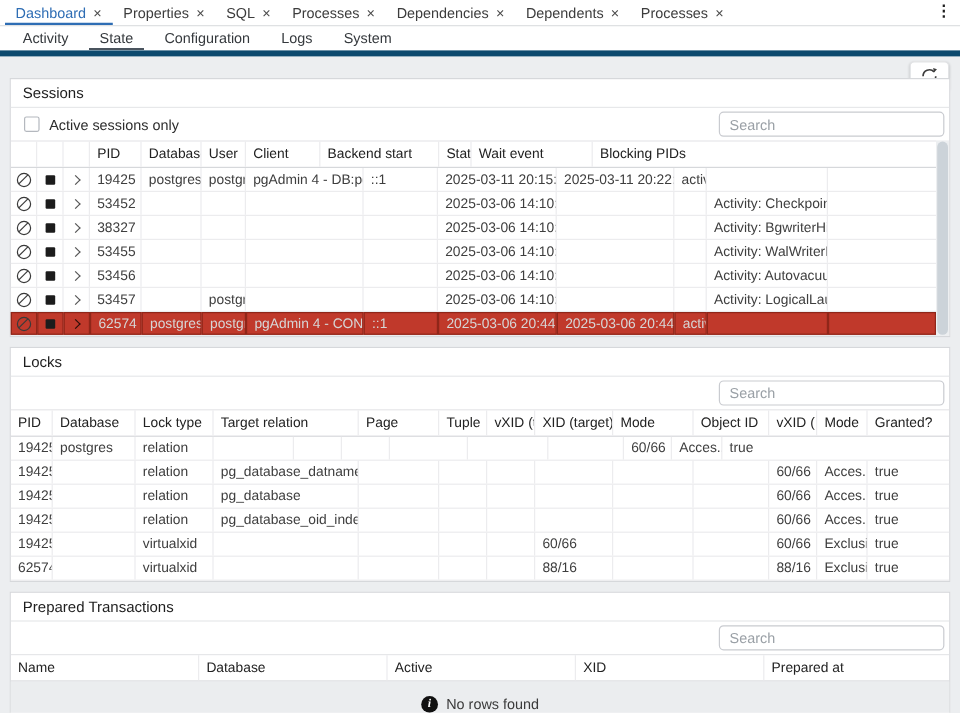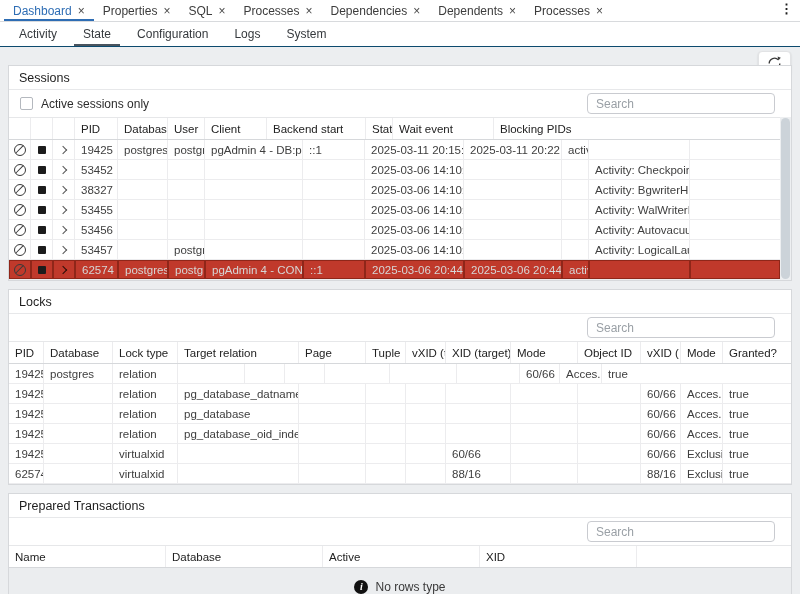--- a/index.html
+++ b/index.html
@@ -9,31 +9,31 @@
     font-size: 12px; color:#333;
     background:#eceef0; position:relative;
   }
   
   .tabbar { display:flex; align-items:stretch; background:#fff; border-bottom:1px solid #d8dadd; height:22px; padding-left:4px; }
   .tab { display:flex; align-items:center; gap:6px; padding:0 9px; font-size:12px; color:#3c3c3c; cursor:pointer; }
   .tab.active { color:#2e6db4; box-shadow: inset 0 -2px 0 #2e6db4; }
   .tab .close { font-size:12px; color:#4a4a4a; line-height:1; }
   .kebab { margin-left:auto; padding:1px 7px 0 7px; color:#1d1d1d; font-size:13px; font-weight:bold; cursor:pointer; }
   
-  .navbar { display:flex; background:#fff; border-bottom:1px solid #0c4a6e; height:25px; align-items:stretch; padding-left:10px; gap:8px; }
+  .navbar { display:flex; background:#fff; border-bottom:5px solid #0c4a6e; height:25px; align-items:stretch; padding-left:10px; gap:8px; }
   .subtab { display:flex; align-items:center; padding:0 9px; color:#35393d; cursor:pointer; }
   .subtab.active { box-shadow: inset 0 -2px 0 #4a545e; }
   
   .content { position:relative; padding:18px 8px 0 8px; }
   .refresh-btn { position:absolute; top:4px; right:9px; width:33px; height:25px; background:#fff;
     border:1px solid #e2e3e5; border-radius:4px; box-shadow:0 1px 2px rgba(0,0,0,.15);
     display:flex; align-items:center; justify-content:center; cursor:pointer; }
   .panel { background:#fff; border:1px solid #d6d8db; margin-bottom:8px; position:relative; }
   .panel-title { padding:5px 10px 4px 10px; font-size:12.5px; color:#1e1e1e; border-bottom:1px solid #e7e8ea; }
-  .toolbar { display:flex; align-items:center; padding:3px 16px 3px 6px; height:27px; }
+  .toolbar { display:flex; align-items:center; padding:3px 4px 3px 6px; height:27px; }
   .checkbox { width:13px; height:13px; border:1px solid #b4b8be; border-radius:2px; background:#fff; margin:0 8px 0 5px; flex:none; cursor:pointer; }
   .cb-label { color:#2c2c2c; }
   .search { margin-left:auto; width:188px; height:21px; border:1px solid #c9cbd0; border-radius:4px;
     padding:0 8px; font-size:12px; color:#333; font-family:"Liberation Sans",sans-serif; outline:none; }
   .search::placeholder { color:#9aa0a6; }
   
   .grid { font-size:11.5px; color:#3e3e3e; }
   .grid-row { display:flex; border-bottom:1px solid #ececee; height:20px; align-items:stretch; }
   .grid-row.header-row { height:23px; border-top:1px solid #e6e7e9; border-bottom:1px solid #d6d8db; color:#222; }
   .cell { padding:2px 6px; white-space:nowrap; overflow:hidden; border-right:1px solid #ececee; flex:none;
@@ -410,22 +410,23 @@
     <div class="panel-title">Prepared Transactions</div>
     <div class="toolbar">
       <input class="search" type="text" placeholder="Search" style="">
     </div>
     <div class="grid">
         <div class="grid-row header-row">
           <div class="cell" style="width: 157px;">Name</div>
           <div class="cell" style="width: 157px;">Database</div>
           <div class="cell" style="width: 157px;">Active</div>
           <div class="cell" style="width: 157px;">XID</div>
+          <div class="cell last">Prepared at</div>
         </div>
       </div>
     <div class="norows">
       <span class="info-icon">i</span>
-      <span>No rows type</span>
+      <span>No rows found</span>
     </div>
 
   </div>
 
 </div>
 
 </body></html>

